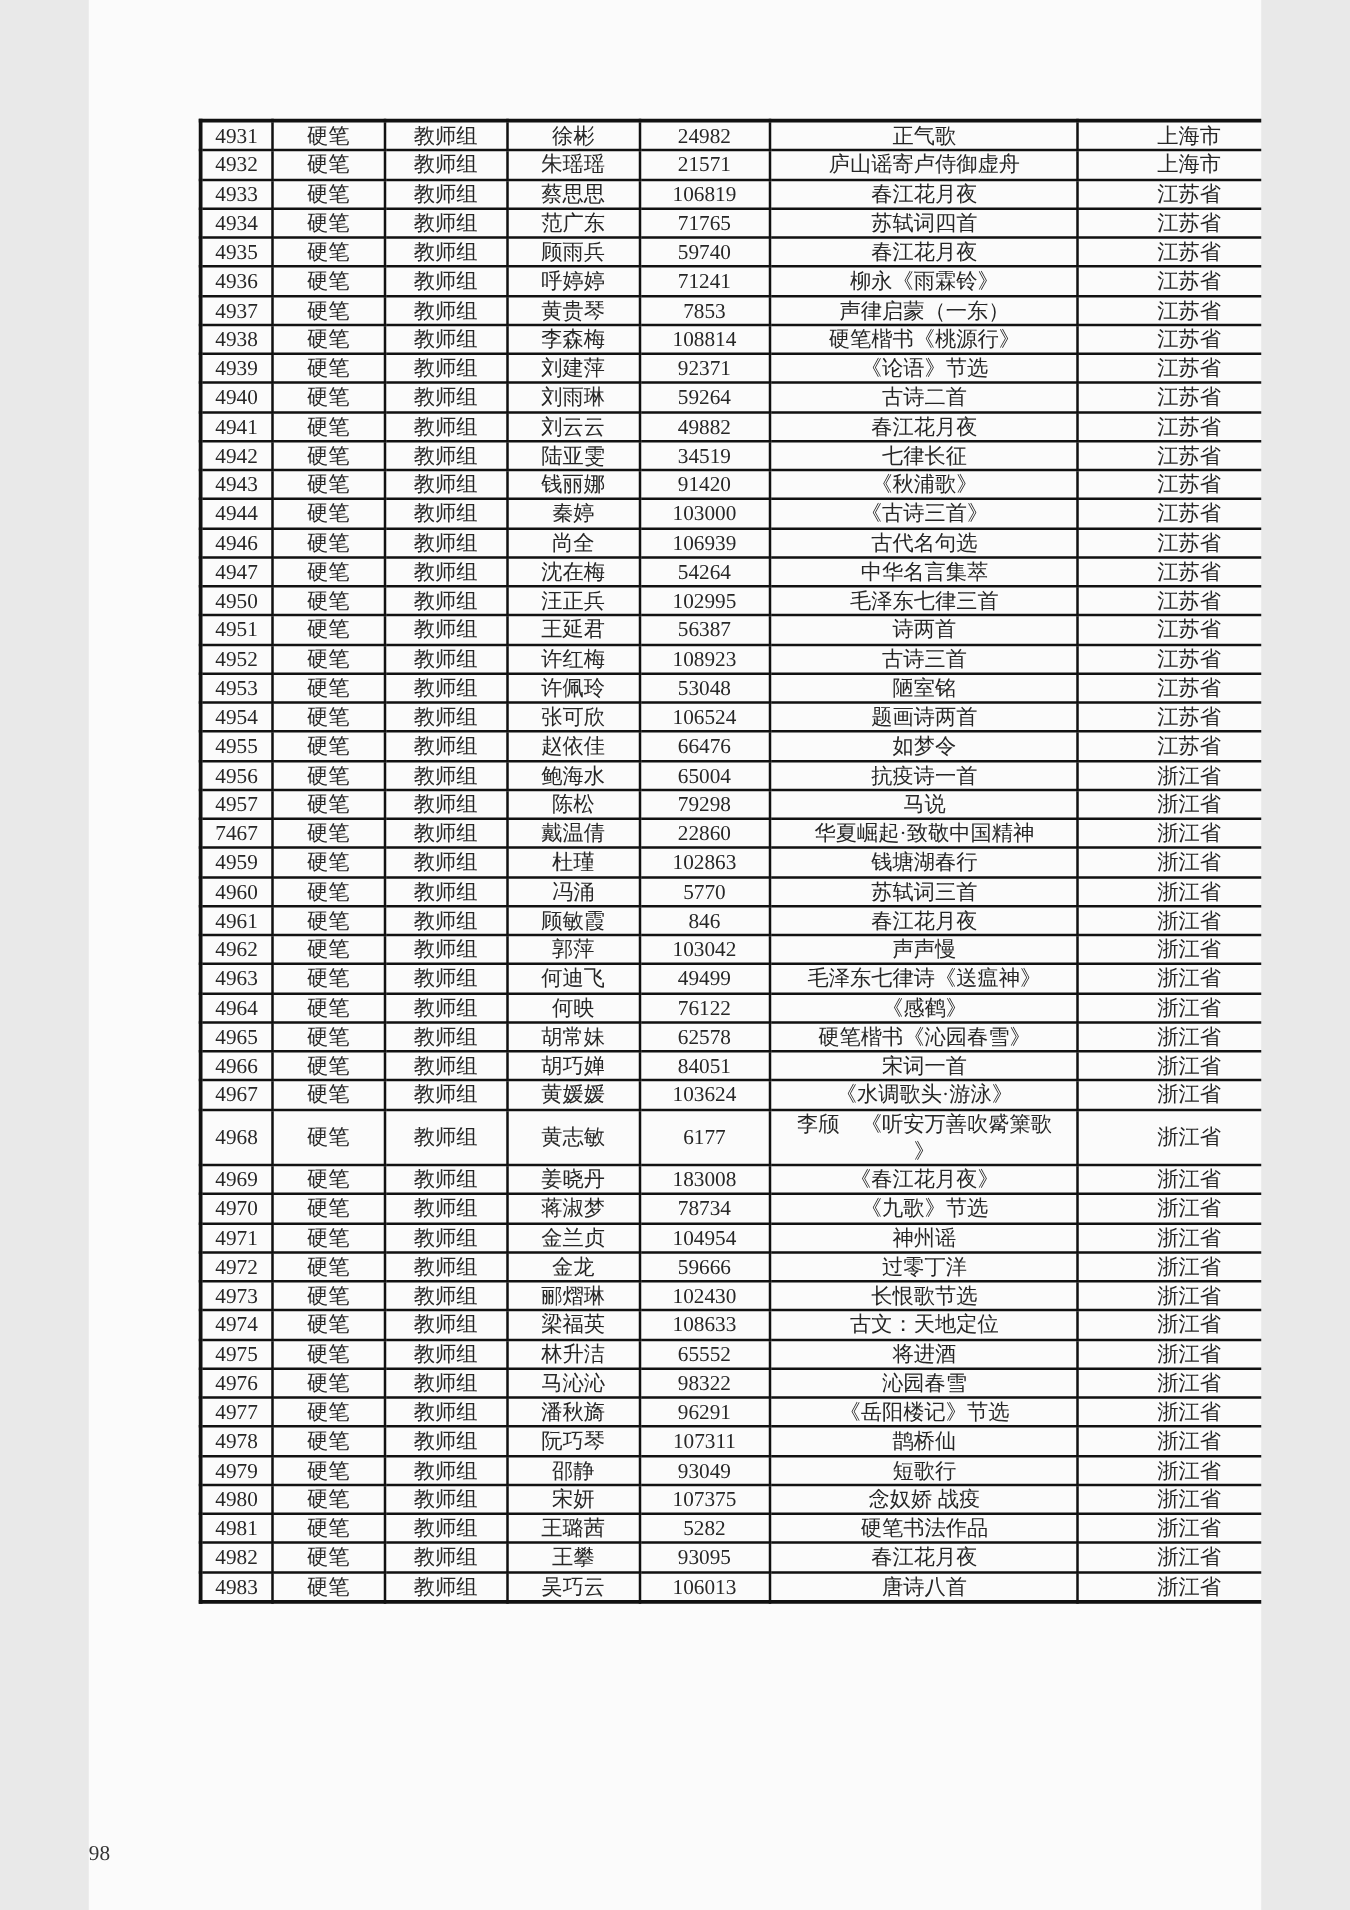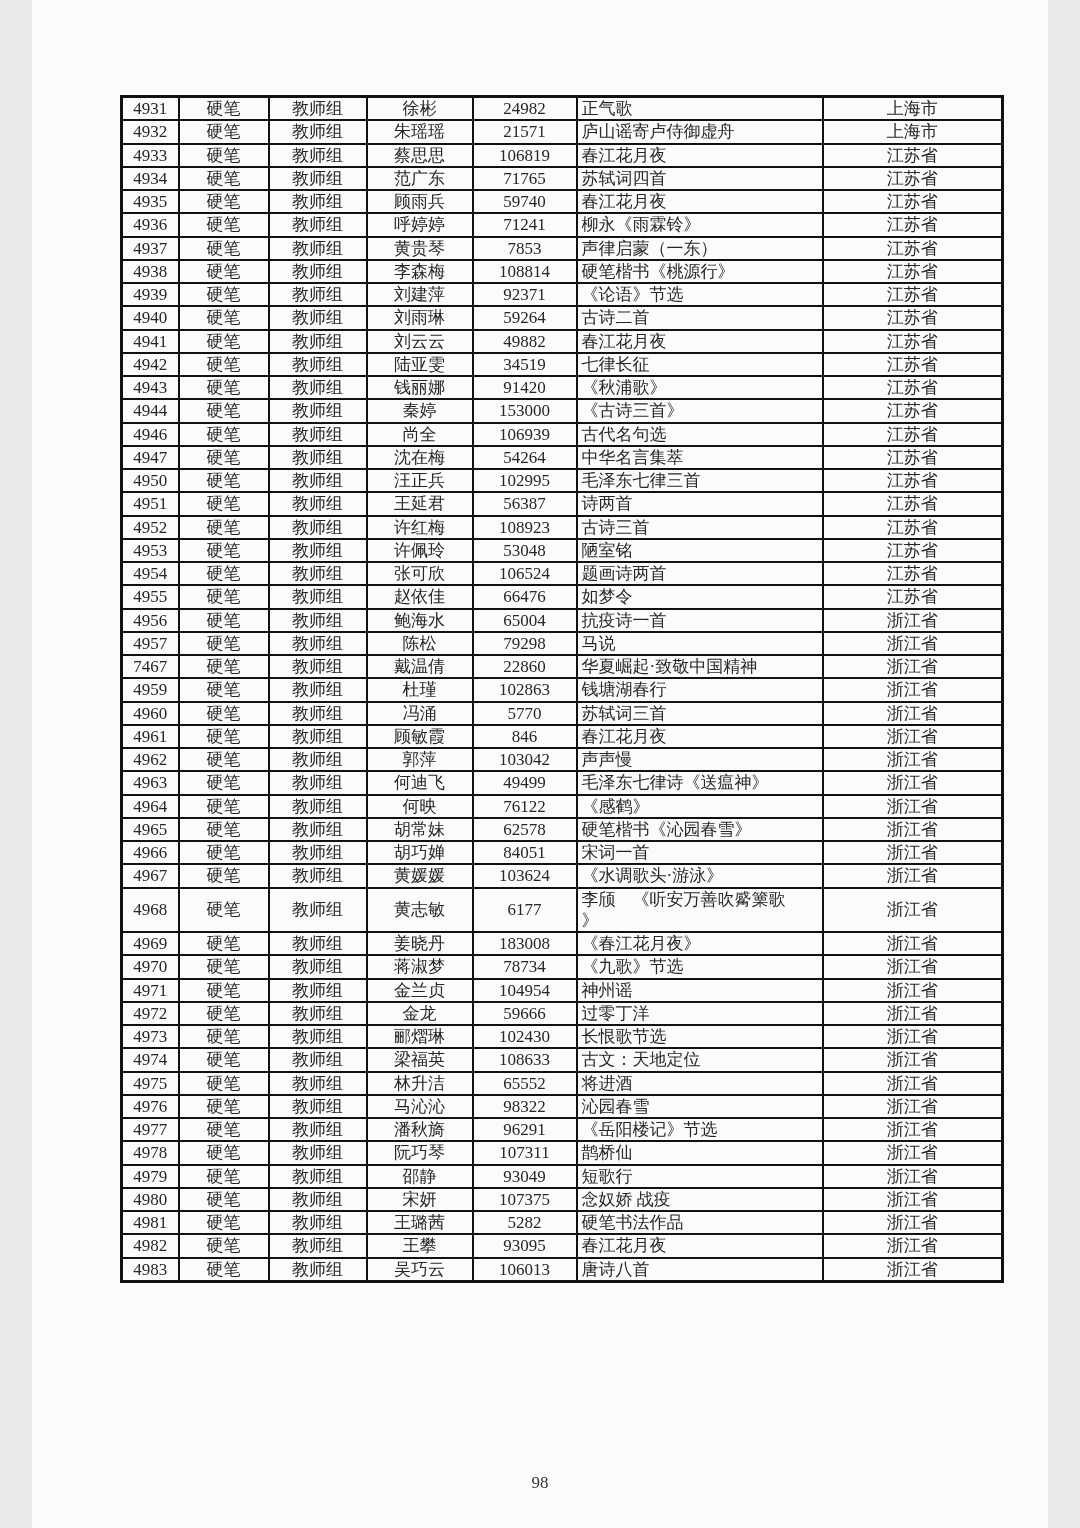--- a/index.html
+++ b/index.html
@@ -1,19 +1,19 @@
 <!DOCTYPE html>
 <html><head>
 <meta charset="utf-8">
 <style>
   html, body { margin: 0; padding: 0; }
   body { background: #e9e9e9; }
   .page {
     position: relative;
-    width: 1016px;
+    width: 938px;
     height: 1528px;
     margin: 0 auto;
     background: #fbfbfb;
     font-family: "Liberation Serif", "DejaVu Serif", serif;
     color: #262626;
     overflow: hidden;
   }
   table.results {
     position: absolute;
     left: 88px;
@@ -28,31 +28,31 @@
     height: 21px;
     padding: 0;
     font-size: 17px;
     line-height: 1.25;
     text-align: center;
     vertical-align: middle;
     overflow: hidden;
     color: #262626;
   }
   table.results td.title-cell {
-    text-align: left;
+    text-align: center;
     padding-left: 4px;
     padding-right: 2px;
     white-space: pre-wrap;
   }
   .page-number {
     position: absolute;
     left: 0;
     top: 1473px;
     width: 100%;
-    text-align: center;
+    text-align: left;
     font-size: 17px;
     color: #333333;
   }
 </style>
 </head>
 <body>
 
 <div class="page">
 
   <table class="results">
@@ -181,21 +181,21 @@
           <td>钱丽娜</td>
           <td>91420</td>
           <td class="title-cell">《秋浦歌》</td>
           <td>江苏省</td>
         </tr>
         <tr>
           <td>4944</td>
           <td>硬笔</td>
           <td>教师组</td>
           <td>秦婷</td>
-          <td>153000</td>
+          <td>103000</td>
           <td class="title-cell">《古诗三首》</td>
           <td>江苏省</td>
         </tr>
         <tr>
           <td>4946</td>
           <td>硬笔</td>
           <td>教师组</td>
           <td>尚全</td>
           <td>106939</td>
           <td class="title-cell">古代名句选</td>

